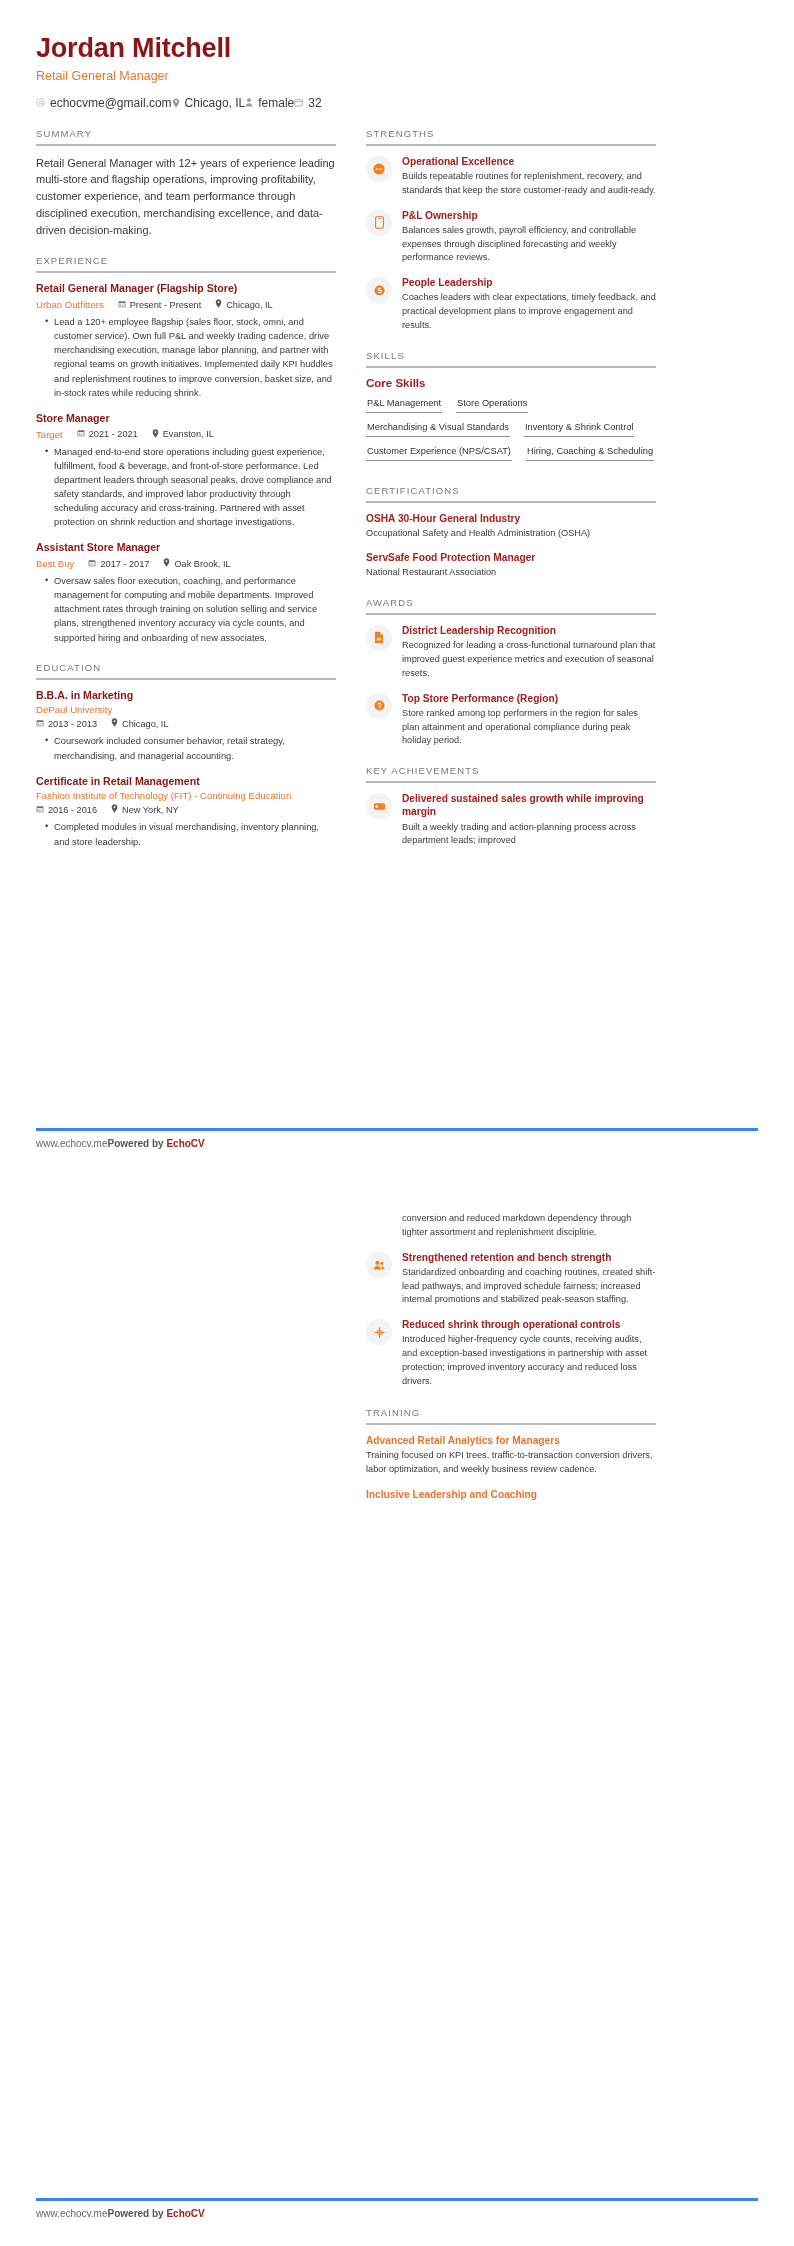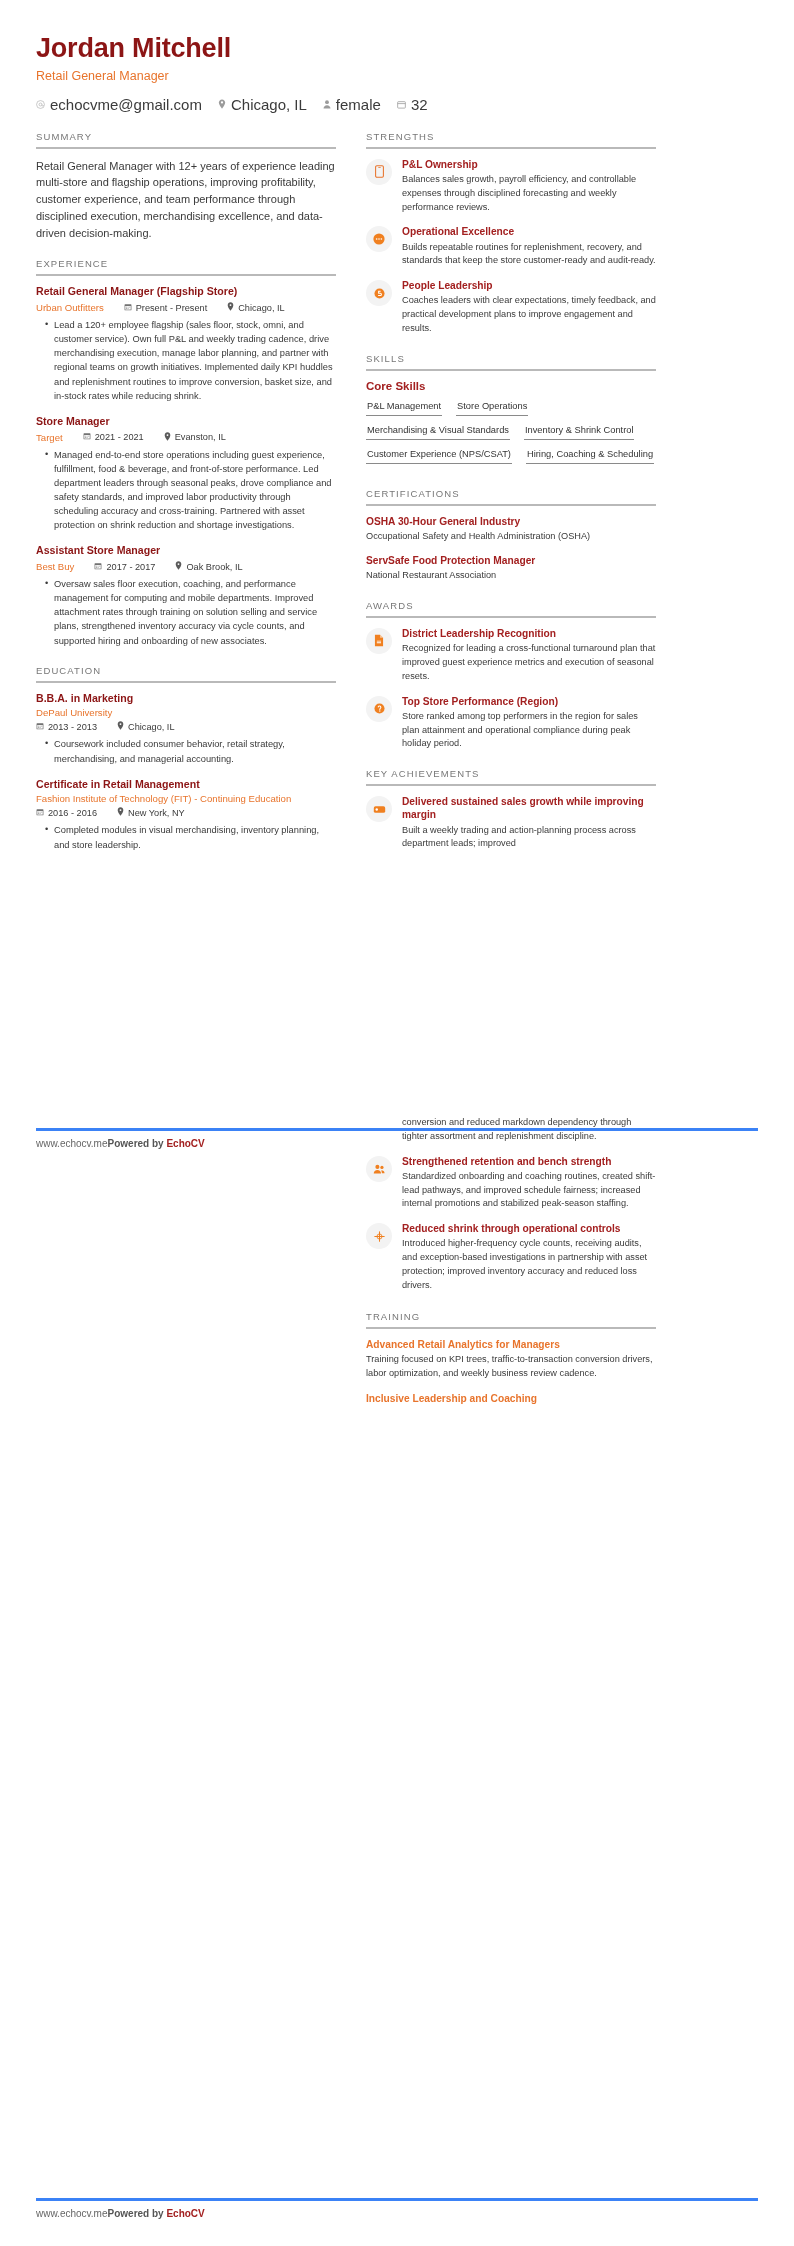--- a/index.html
+++ b/index.html
@@ -28,23 +28,22 @@
   }
   .job-title {
     font-size: 12.5px;
     color: #e8742c;
     margin-top: 5px;
     font-weight: normal;
   }
   .contact-row {
     display: flex;
     align-items: center;
-    gap: 16px;
     margin-top: 13px;
-    font-size: 15px;
+    font-size: 12px;
     color: #3b3b3b;
   }
   .contact-item { display: flex; align-items: center; gap: 5px; }
   .contact-item svg { display: block; }
 
   
   .columns {
     display: flex;
     align-items: flex-start;
     padding: 0 36px;
@@ -81,21 +80,21 @@
   .entry-title {
     font-size: 10.6px;
     font-weight: bold;
     color: #8c1515;
     line-height: 1.3;
   }
   .entry-meta {
     display: flex;
     align-items: center;
     flex-wrap: wrap;
-    gap: 20px;
+    gap: 14px;
     margin-top: 3px;
     font-size: 9.2px;
     color: #3b3b3b;
   }
   .entry-org {
     color: #e8742c;
     font-size: 9.6px;
   }
   .meta-bit { display: flex; align-items: center; gap: 4px; }
   .entry-bullets {
@@ -218,21 +217,21 @@
   .footer-brand { font-weight: bold; color: #555555; }
   .footer-brand .accent { color: #a32020; }
   #footer-1 { top: 1128px; }
   #footer-2 { top: 2198px; }
 
   
   .cont-right {
     position: absolute;
     left: 366px;
     width: 290px;
-    top: 1116px;
+    top: 1212px;
   }
 </style>
 </head>
 <body>
 
 <div class="page">
 
   <div class="header">
     <div class="name">Jordan Mitchell</div>
     <div class="job-title">Retail General Manager</div>
@@ -426,43 +425,43 @@
     </div>
 
     <div class="col-right">
 
       <div class="section">
         <div class="sec-title">STRENGTHS</div>
         <div class="sec-rule"></div>
 
         <div class="icon-item">
           <div class="icon-bubble">
-            <svg width="11" height="13" viewBox="0 0 12 16">
-                <rect x="1.2" y="1" width="9.6" height="14" rx="1.6" fill="none" stroke="#e8742c" stroke-width="1.3"></rect>
-                <rect x="4.4" y="2.6" width="3.2" height="0.9" rx="0.4" fill="#e8742c"></rect>
-              </svg>
-          </div>
-          <div class="icon-body">
-            <div class="icon-head">P&amp;L Ownership</div>
-            <div class="icon-desc">Balances sales growth, payroll efficiency, and controllable expenses through disciplined forecasting and weekly performance reviews.</div>
-          </div>
-        </div>
-
-        <div class="icon-item">
-          <div class="icon-bubble">
             <svg width="14" height="14" viewBox="0 0 16 16">
                 <circle cx="8" cy="8" r="6.4" fill="#f08020"></circle>
                 <circle cx="5.3" cy="8" r="0.95" fill="#ffffff"></circle>
                 <circle cx="8" cy="8" r="0.95" fill="#ffffff"></circle>
                 <circle cx="10.7" cy="8" r="0.95" fill="#ffffff"></circle>
               </svg>
           </div>
           <div class="icon-body">
             <div class="icon-head">Operational Excellence</div>
             <div class="icon-desc">Builds repeatable routines for replenishment, recovery, and standards that keep the store customer-ready and audit-ready.</div>
+          </div>
+        </div>
+
+        <div class="icon-item">
+          <div class="icon-bubble">
+            <svg width="11" height="13" viewBox="0 0 12 16">
+                <rect x="1.2" y="1" width="9.6" height="14" rx="1.6" fill="none" stroke="#e8742c" stroke-width="1.3"></rect>
+                <rect x="4.4" y="2.6" width="3.2" height="0.9" rx="0.4" fill="#e8742c"></rect>
+              </svg>
+          </div>
+          <div class="icon-body">
+            <div class="icon-head">P&amp;L Ownership</div>
+            <div class="icon-desc">Balances sales growth, payroll efficiency, and controllable expenses through disciplined forecasting and weekly performance reviews.</div>
           </div>
         </div>
 
         <div class="icon-item">
           <div class="icon-bubble">
             <svg width="13" height="13" viewBox="0 0 16 16">
                 <circle cx="8" cy="8" r="6.2" fill="#f08020"></circle>
                 <path d="M6.3 4.6h3.1v1.1H7.6v1.5h1.5a1.9 1.9 0 0 1 0 3.8H6.3V9.9h2.6a.75.75 0 0 0 0-1.5H6.3z" fill="#ffffff"></path>
               </svg>
           </div>

